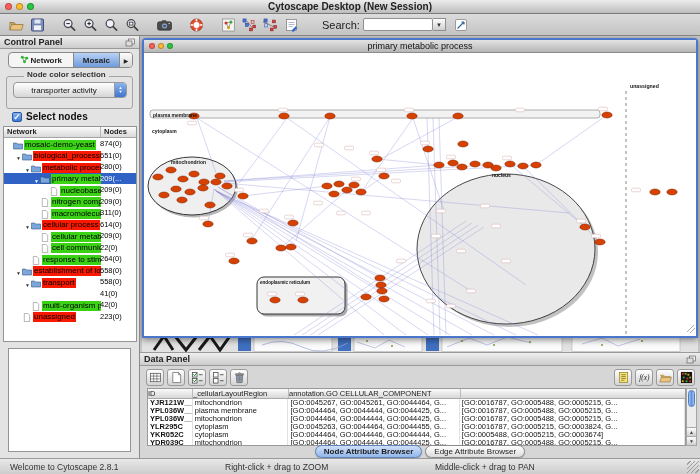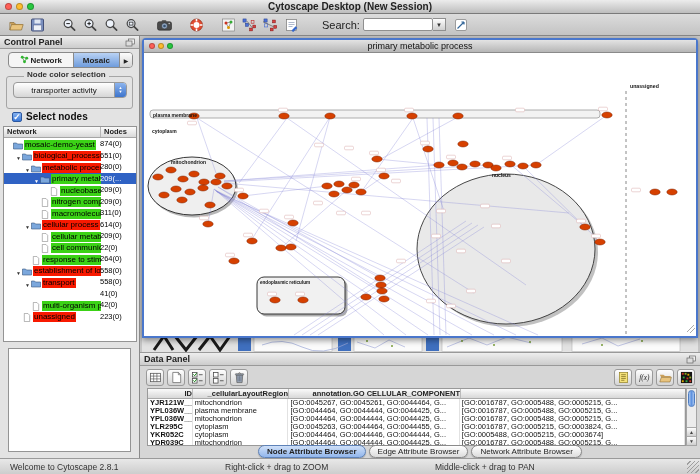--- a/index.html
+++ b/index.html
@@ -69,21 +69,21 @@
   .net-canvas{position:relative;width:552px;height:283px;background:#fff;overflow:hidden}
   .net-canvas svg{display:block}
   
   .data-panel{position:absolute;left:140px;top:352px;width:560px;height:106px;background:#d6d6d6;border-top:1px solid #9a9a9a}
   .dp-toolbar{position:absolute;left:6px;right:5px;top:15px;height:19px;display:flex;align-items:center;gap:3px}
   .dp-btn{width:18px;height:17px;border:1px solid #9a9a9a;border-radius:3px;background:linear-gradient(#fefefe,#d4d4d4);display:flex;align-items:center;justify-content:center}
   .dp-btn svg{width:13px;height:13px}
   .dp-spacer{flex:1}
   .dp-table{position:absolute;left:7px;top:35px;width:539px;height:58px;background:#fff;border:1px solid #999;font-size:7.5px;overflow:hidden}
   .dpt-head{display:flex;height:10px;background:linear-gradient(#fafafa,#d8d8d8);border-bottom:1px solid #aaa}
-  .dpt-head span{border-right:1px solid #bbb;text-align:right;font-weight:bold;color:#222;overflow:hidden;white-space:nowrap;line-height:10px}
+  .dpt-head span{border-right:1px solid #bbb;text-align:left;font-weight:normal;color:#222;overflow:hidden;white-space:nowrap;line-height:10px}
   .dpt-row{display:flex;height:8px}
   .dpt-row span{border-right:1px solid #e2e2e2;padding-left:2px;overflow:hidden;white-space:nowrap;line-height:8px;color:#111}
   .dpt-row span:first-child{font-weight:bold}
   .dp-scroll{position:absolute;left:546px;top:35px;width:11px;height:58px;border:1px solid #a5a5a5;background:#ececec}
   .dp-thumb{position:absolute;left:1px;top:1px;width:7px;height:17px;border-radius:4px;background:linear-gradient(90deg,#a7c4ef,#5f93e0,#a7c4ef);border:1px solid #4d7cc0}
   .dp-sbtn{position:absolute;left:0;width:9px;height:9px;font-size:5px;color:#444;text-align:center;line-height:9px;background:linear-gradient(#fdfdfd,#cfcfcf);border-top:1px solid #aaa}
   .dp-tabs{position:absolute;left:0;right:0;top:92px;display:flex;justify-content:center;gap:3px}
   .dp-tab{border:1px solid #8a8a8a;border-radius:8px;padding:1px 8px;font-size:8px;color:#222;background:linear-gradient(#fff,#dcdcdc);box-shadow:0 1px 1px rgba(0,0,0,.25)}
   .dp-tab.selected{background:linear-gradient(#cfe0f8,#92b6ec);border-color:#5e82b8;font-weight:bold}
   
@@ -774,21 +774,20 @@
         </div>
     </div>
     <div class="dp-scroll">
       <span class="dp-thumb"></span>
       <span class="dp-sbtn" style="bottom:9px">▲</span>
       <span class="dp-sbtn" style="bottom:0">▼</span>
     </div>
     <div class="dp-tabs">
         <span class="dp-tab selected">Node Attribute Browser</span>
         <span class="dp-tab">Edge Attribute Browser</span>
-        <span class="dp-tab">Network Attribute Browser</span>
       </div>
   </div>
 
   <div class="statusbar">
     <span><span class="status-item" style="left: 10px;">Welcome to Cytoscape 2.8.1</span><span class="status-item" style="left: 225px;">Right-click + drag to ZOOM</span><span class="status-item" style="left: 435px;">Middle-click + drag to PAN</span></span>
     <span class="grip"></span>
   </div>
 
 </div>
 

